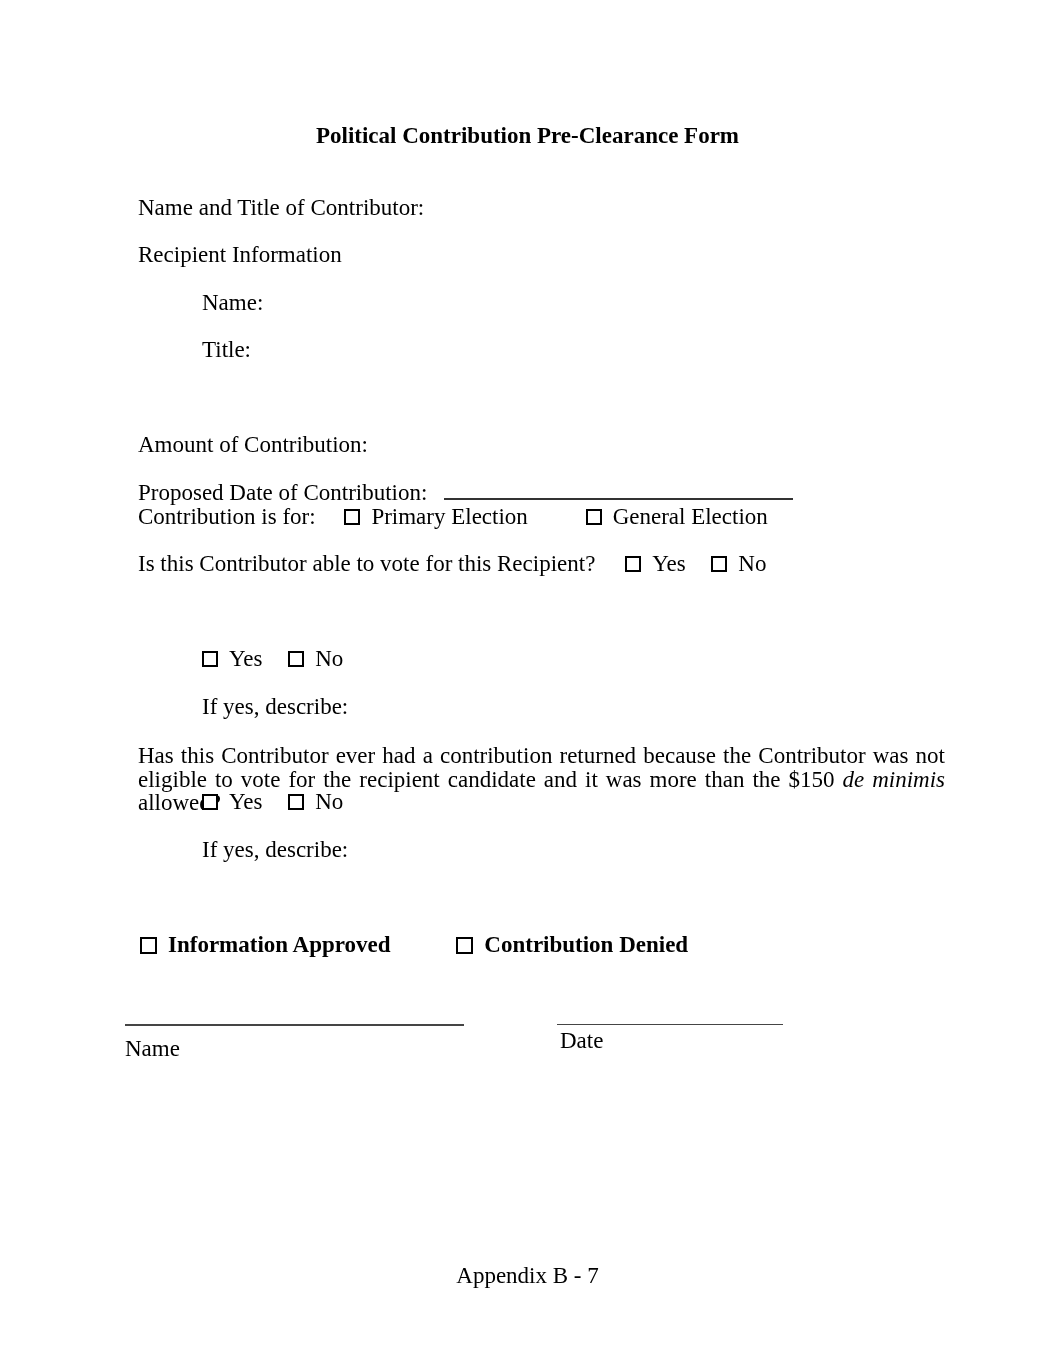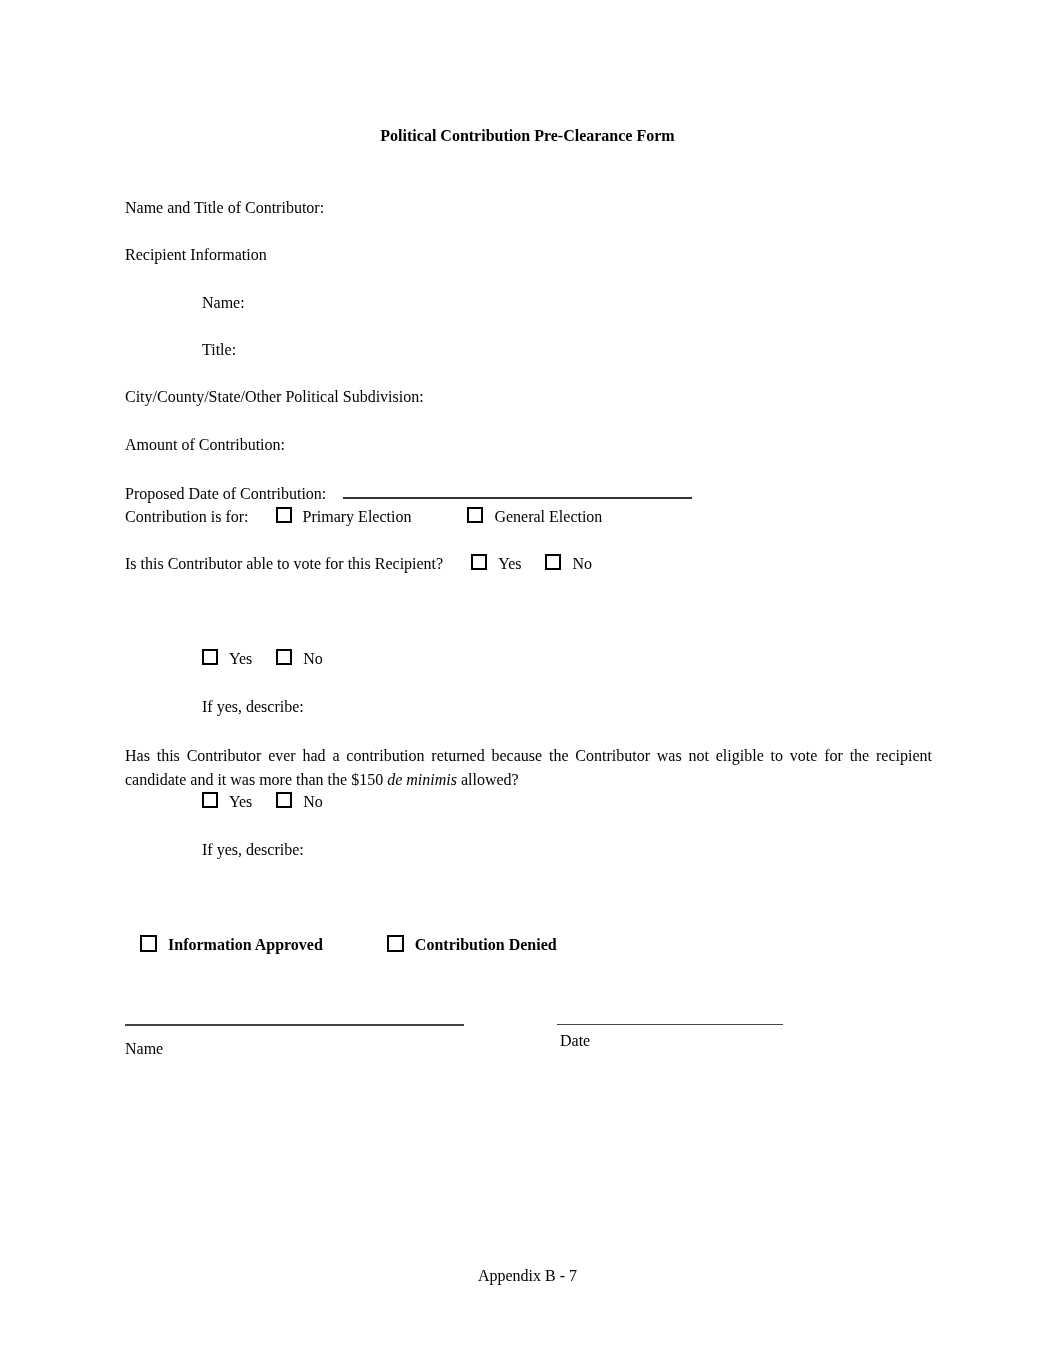--- a/index.html
+++ b/index.html
@@ -7,26 +7,26 @@
     padding: 0;
     background: #ffffff;
   }
   .page {
     position: relative;
     width: 1055px;
     height: 1365px;
     background: #ffffff;
     color: #000000;
     font-family: "Liberation Serif", "DejaVu Serif", serif;
-    font-size: 16px;
+    font-size: 23px;
     overflow: hidden;
   }
   .row {
     position: absolute;
-    left: 125px;
+    left: 138px;
     white-space: nowrap;
     line-height: 22px;
   }
   .indent { left: 202px; }
   .title-row {
     position: absolute;
     left: 0;
     width: 1055px;
     text-align: center;
     font-weight: bold;
@@ -96,21 +96,20 @@
   <div class="title-row">Political Contribution Pre-Clearance Form</div>
 
   <div class="row" style="top:197px">Name and Title of Contributor:</div>
 
   <div class="row" style="top:244px">Recipient Information</div>
 
   <div class="row indent" style="top:292px">Name:</div>
 
   <div class="row indent" style="top:339px">Title:</div>
 
-  <div class="row" style="top:386px">City/County/State/Other Political Subdivision:</div>
 
   <div class="row" style="top:434px">Amount of Contribution:</div>
 
   <div class="row" style="top:482px">
     <span>Proposed Date of Contribution:</span><span class="blank-line"></span>
   </div>
 
   <div class="row" style="top:506px">
     <span>Contribution is for:</span>
     <span class="checkbox ml23 cb-gap"></span><span>Primary Election</span>

